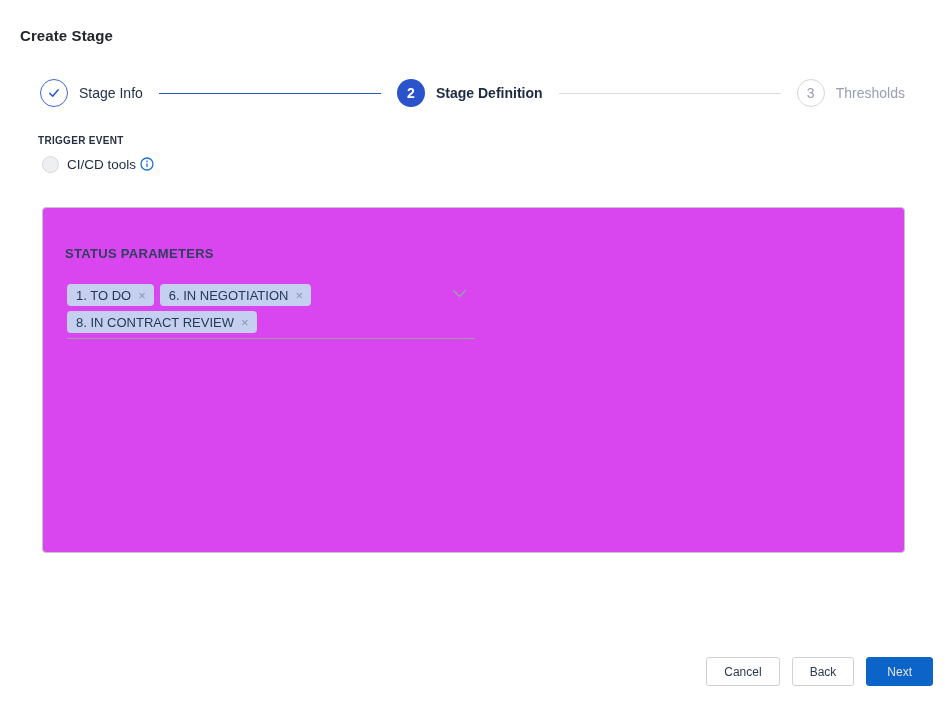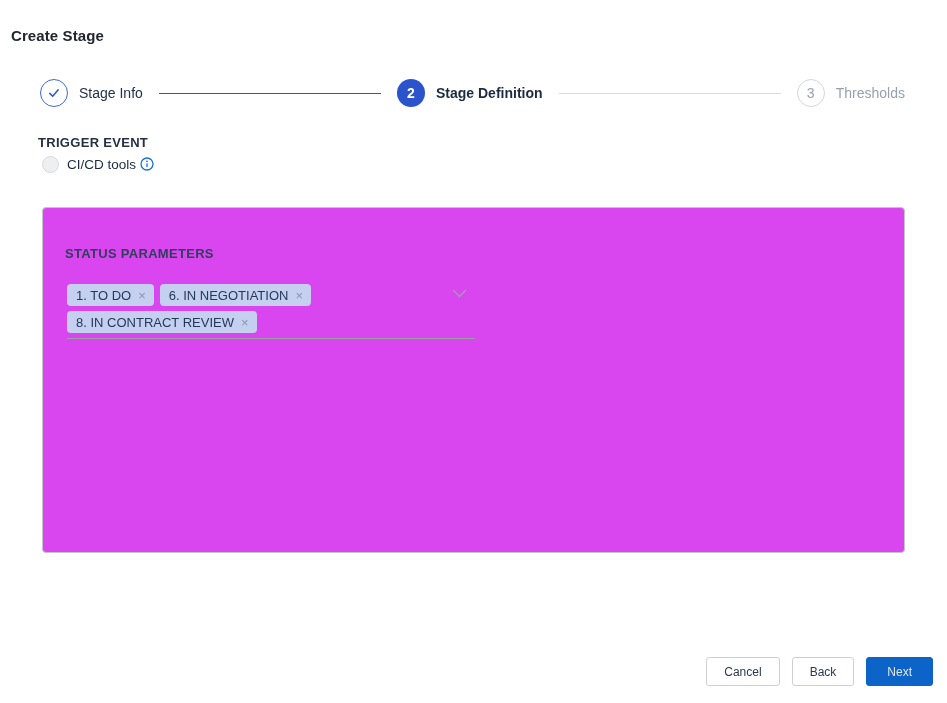--- a/index.html
+++ b/index.html
@@ -4,21 +4,21 @@
 <style>
   * { margin:0; padding:0; box-sizing:border-box; }
   html,body { background:#ffffff; }
   body { font-family:"Liberation Sans", sans-serif; }
   .page {
     position:relative; width:947px; height:703px; background:#ffffff; overflow:hidden;
   }
 
   
   .page-title {
-    position:absolute; left:11px; top:27px;
+    position:absolute; left:20px; top:27px;
     font-size:15px; font-weight:700; color:#22262e; letter-spacing:.1px;
   }
 
   
   .stepper {
     position:absolute; left:40px; right:42px; top:79px; height:28px;
     display:flex; align-items:center;
   }
   .step { display:flex; align-items:center; flex:0 0 auto; cursor:pointer; }
   .step-circle {
@@ -32,21 +32,21 @@
   .step-label { margin-left:11px; font-size:14px; color:#22324c; white-space:nowrap; }
   .step-label.active { font-weight:700; color:#1c2b41; }
   .step-label.future { color:#97a0af; font-weight:400; }
   .step-line { flex:1 1 auto; height:0; margin:0 16px; }
   .step-line.done   { border-top:1.5px solid #2b54cc; }
   .step-line.future { border-top:1.5px solid #d8dce1; }
 
   
   .trigger-label {
     position:absolute; left:38px; top:135px;
-    font-size:13px; font-weight:700; letter-spacing:.3px; color:#253044;
+    font-size:10px; font-weight:700; letter-spacing:.3px; color:#253044;
   }
   .radio-row {
     position:absolute; left:42px; top:155px; height:18px;
     display:flex; align-items:center;
   }
   .radio-option { display:flex; align-items:center; cursor:pointer; }
   .radio-option + .radio-option { margin-left:11px; }
   .radio-dot {
     width:17px; height:17px; border-radius:50%; flex:0 0 auto;
   }

